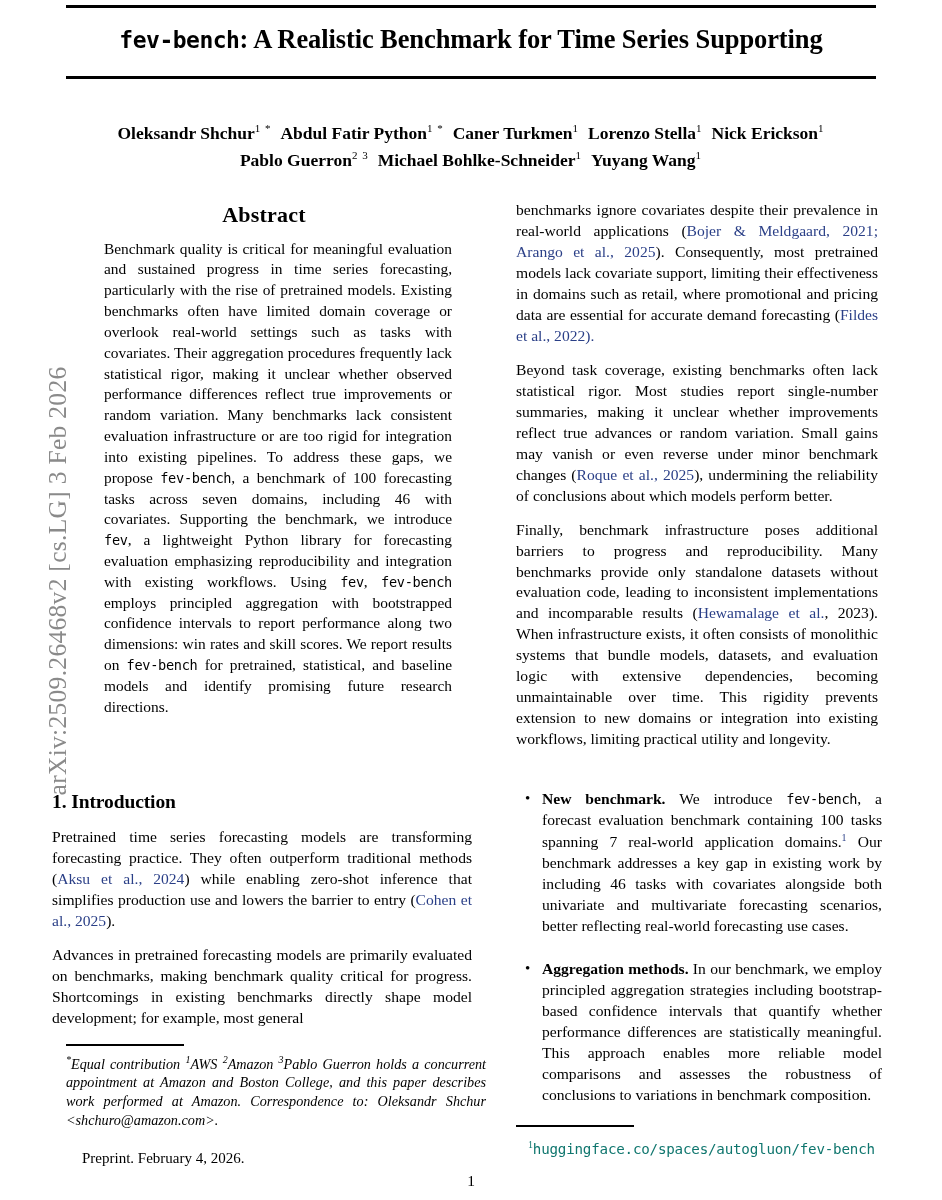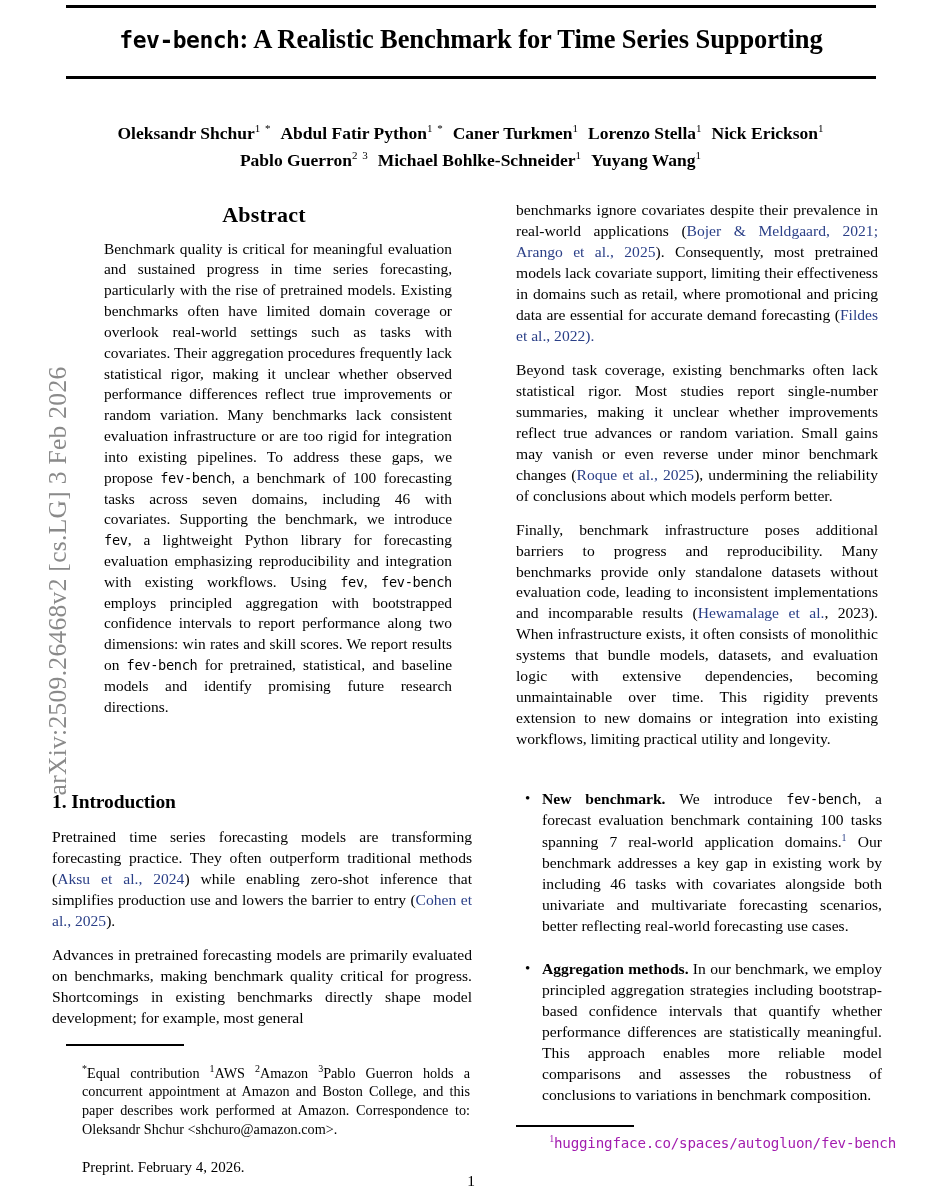--- a/index.html
+++ b/index.html
@@ -157,21 +157,22 @@
   .fn-rule {
     width: 118px;
     height: 1.6px;
     background: #000;
     margin: 0 0 7px 0;
   }
   .fn-text {
     font-size: 14.2px;
     line-height: 1.33;
     text-align: justify;
-    margin: 16px;
+    margin: 0;
+    font-style: italic;
   }
   .fn-text sup { font-size: 10px; vertical-align: super; }
   .preprint {
     margin: 20px 0 0 16px;
     font-size: 15px;
   }
 
   
   .bullets {
     position: absolute;
@@ -205,24 +206,23 @@
   }
   .fn-rule-r {
     width: 118px;
     height: 1.6px;
     background: #000;
     margin: 0 0 6px 0;
   }
   .fn-url {
     font-family: "DejaVu Sans Mono", "Liberation Mono", monospace;
     font-size: 14.2px;
-    color: #a21caf;
+    color: #0f766e;
     letter-spacing: -0.2px;
-    margin: 0;
-    text-align: right;
+    margin: 12px;
   }
   .fn-url sup {
     font-family: "Liberation Serif", serif;
     font-size: 10px;
     vertical-align: super;
   }
 
   
   .page-number {
     position: absolute;

